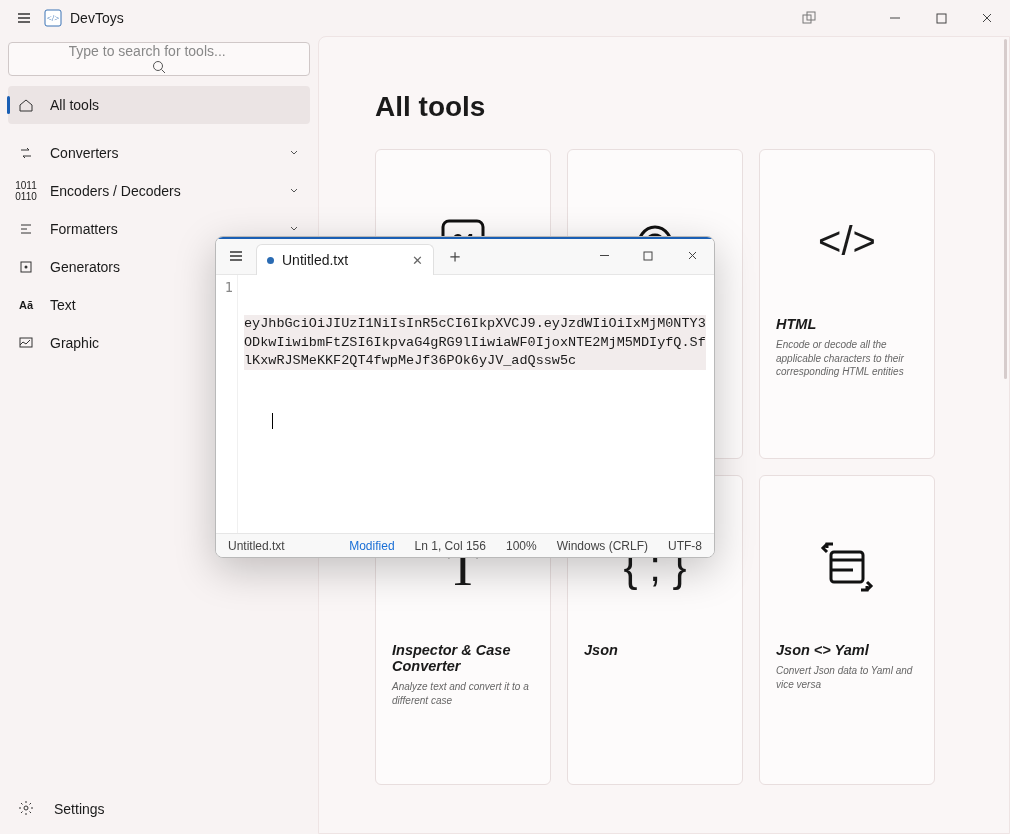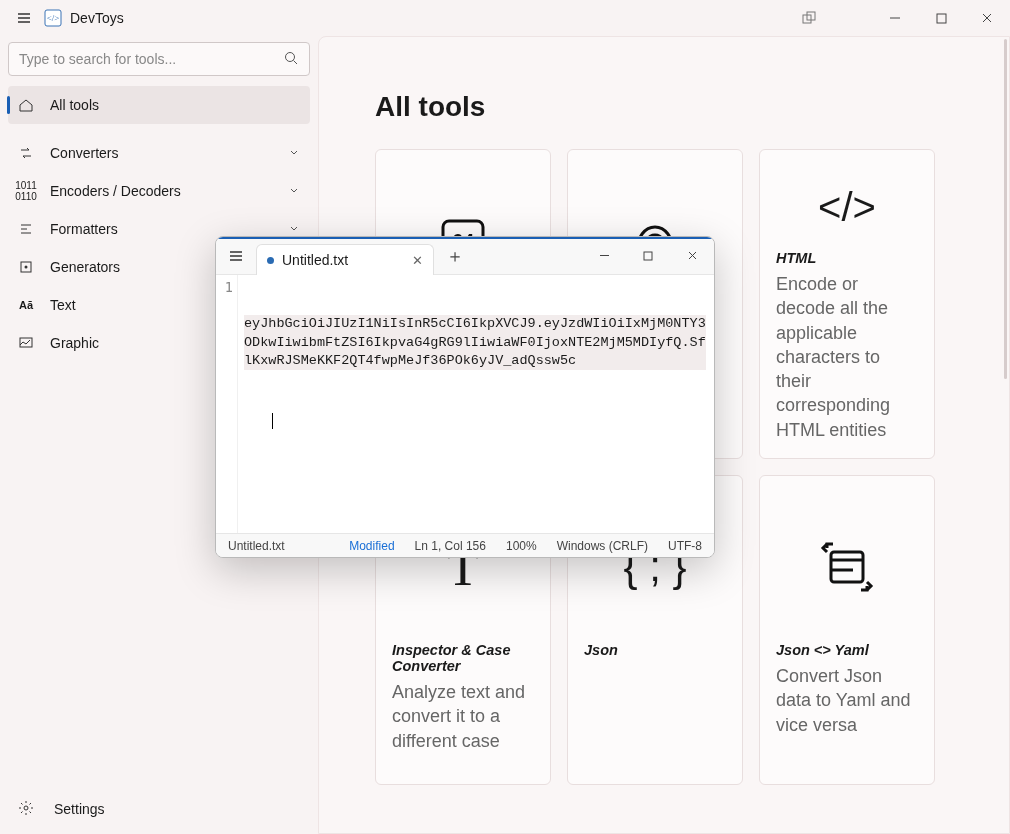--- a/index.html
+++ b/index.html
@@ -46,20 +46,21 @@
     position:relative;
   }
   .searchbox {
     height: 34px;
     border:1px solid #d0c8c8;
     border-radius:4px;
     background:#fcf9f9;
     display:flex;align-items:center;
     padding:0 10px;
     margin-bottom:10px;
+    flex-direction:column;
   }
   .searchbox input {
     flex:1; border:none; background:transparent; outline:none;
     font-size:14px; color:#333;
   }
   .searchbox input::placeholder{color:#888;}
   .nav-item {
     height:38px;
     border-radius:4px;
     display:flex;align-items:center;gap:14px;
@@ -96,21 +97,21 @@
     border:1px solid #e8dede;border-radius:6px;
     background:#fdfbfb;
     padding:16px;
     display:flex;flex-direction:column;
   }
   .card .glyph{
     height:150px;display:flex;align-items:center;justify-content:center;
     font-size:48px;
   }
   .card h3{font-size:14.5px;font-weight:600;margin-bottom:6px;font-style:italic;}
-  .card p{font-size:18px;color:#666;line-height:1.35;}
+  .card p{font-size:10px;color:#666;line-height:1.35;font-style:italic;}
   .scrollbar-fake{position:absolute;right:2px;top:2px;width:3px;height:340px;background:#d6cccc;border-radius:2px;}
 
   
   .notepad {
     position:absolute;
     left:215px; top:236px;
     width:500px; height:322px;
     background:#fff;
     border:1px solid #b9b9b9;
     border-radius:8px;

